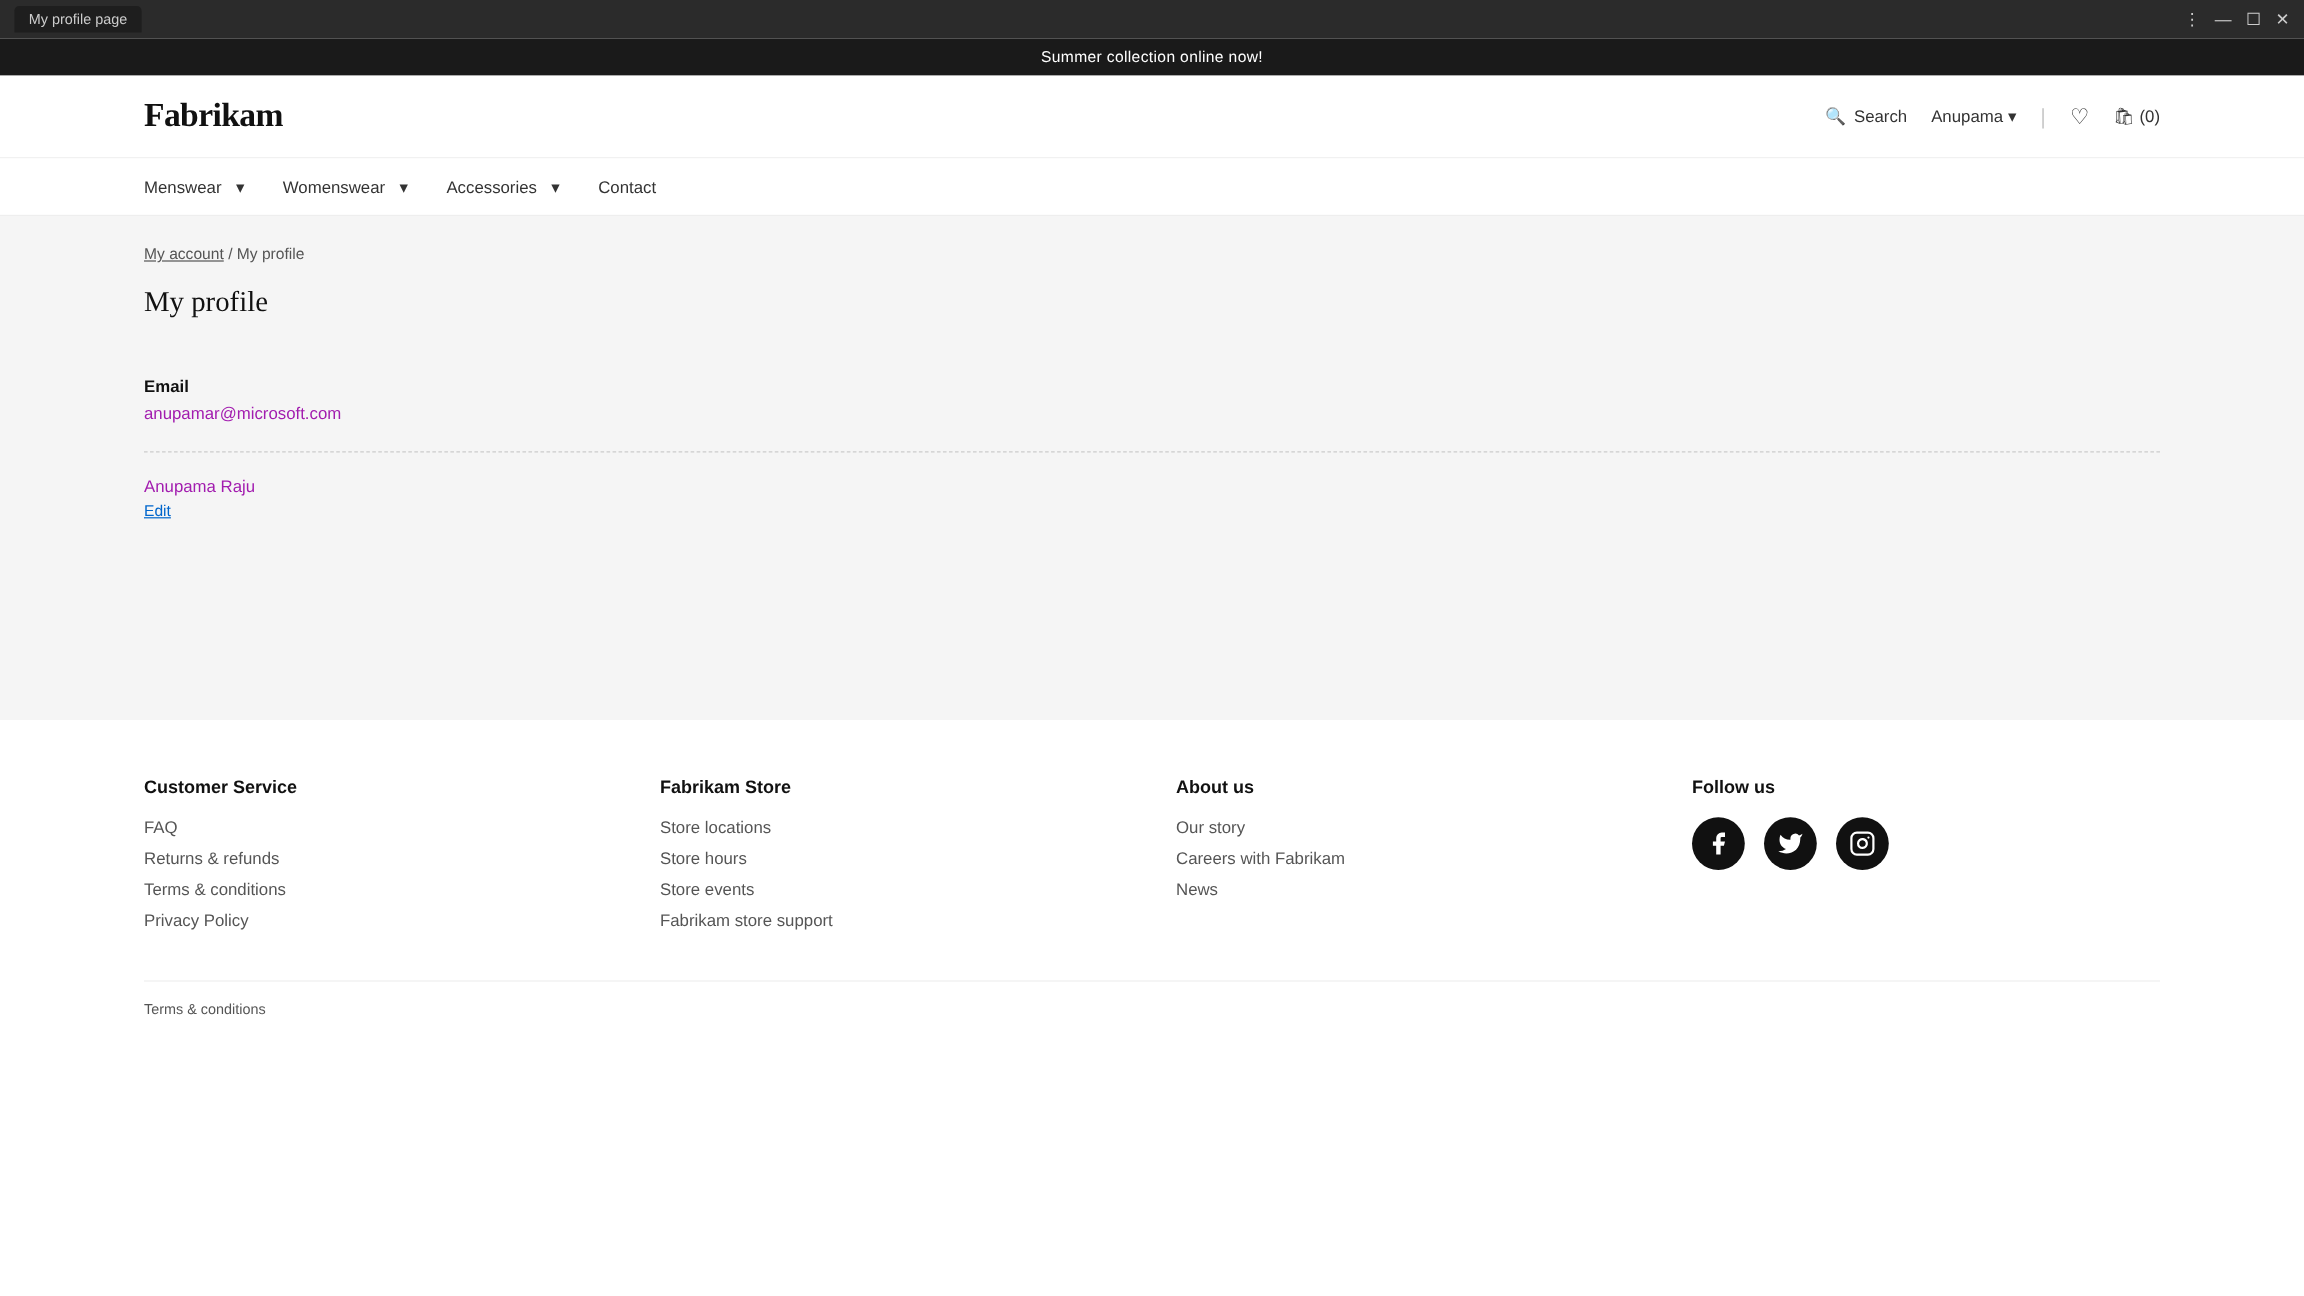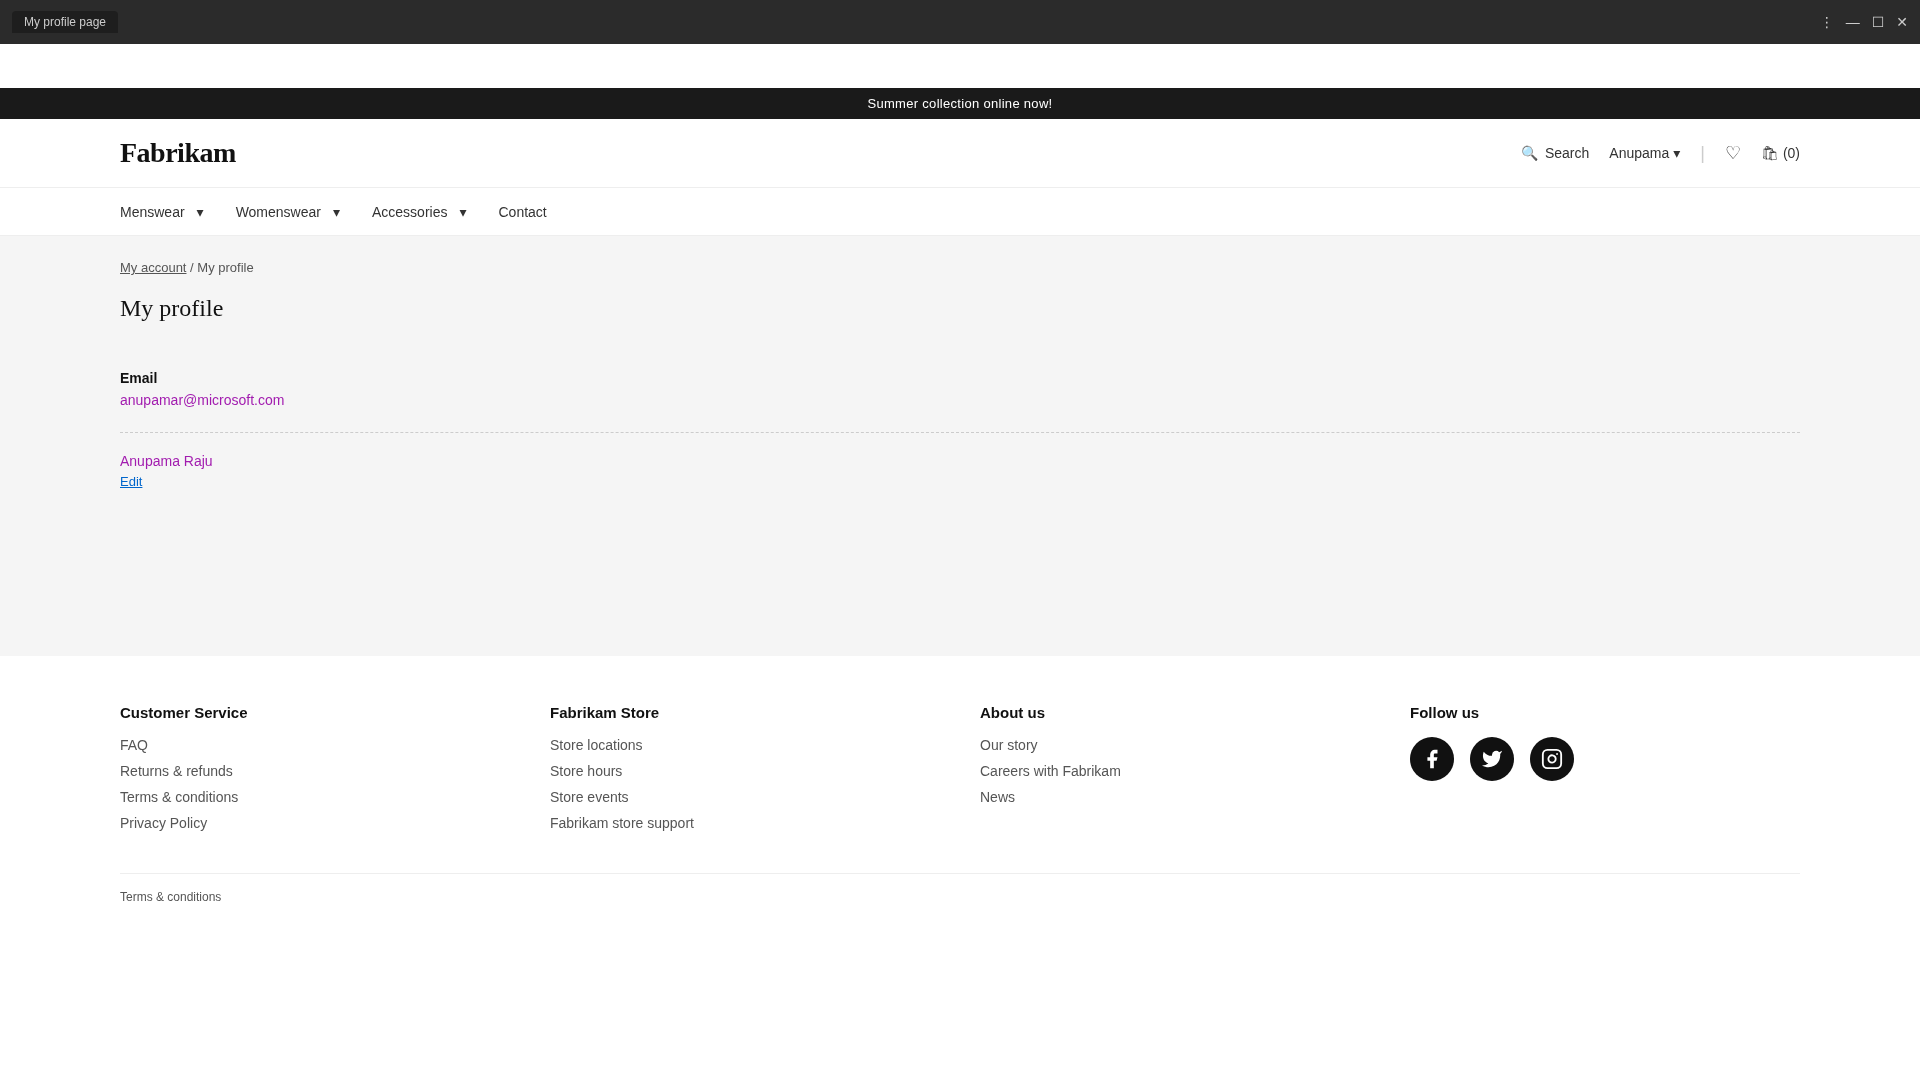--- a/index.html
+++ b/index.html
@@ -2,21 +2,21 @@
 <html><head>
   <meta charset="utf-8">
   <title>My profile page</title>
   <style>
     * { margin: 0; padding: 0; box-sizing: border-box; }
     body { font-family: 'Segoe UI', Arial, sans-serif; font-size: 14px; color: #333; background: #fff; }
 
     
     .browser-chrome {
       background: #2b2b2b;
-      height: 44px;
+      height: 32px;
       display: flex;
       align-items: center;
       justify-content: space-between;
       padding: 0 12px;
       color: #ccc;
       font-size: 12px;
     }
     .browser-tab-bar {
       display: flex;
       align-items: center;
@@ -44,21 +44,20 @@
     }
 
     
     .announcement-bar {
       background: #1a1a1a;
       color: #fff;
       text-align: center;
       padding: 8px 0;
       font-size: 13px;
       letter-spacing: 0.3px;
-      margin-top: 44px;
     }
 
     
     .site-header {
       background: #fff;
       padding: 18px 120px;
       display: flex;
       align-items: center;
       justify-content: space-between;
       border-bottom: 1px solid #eee;

